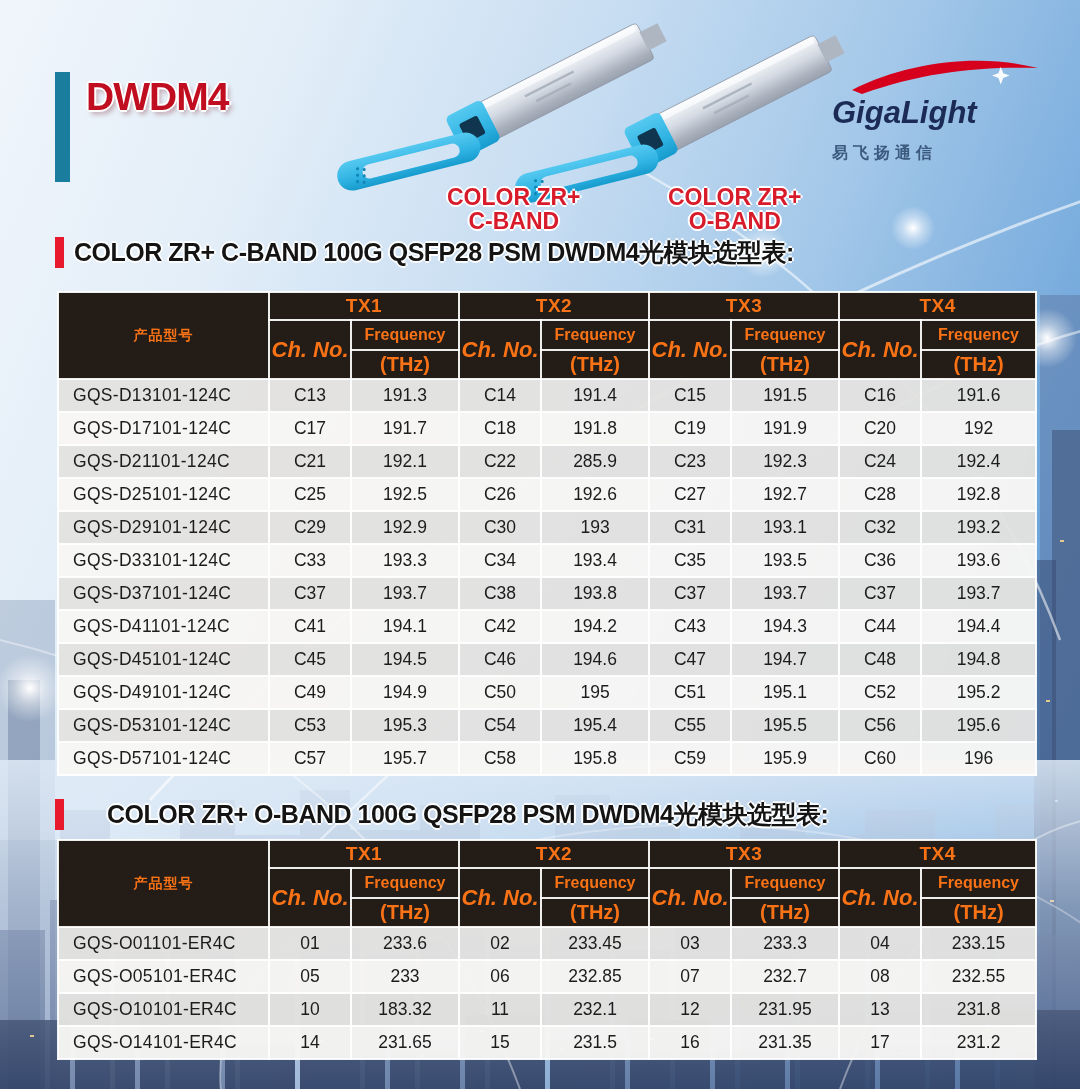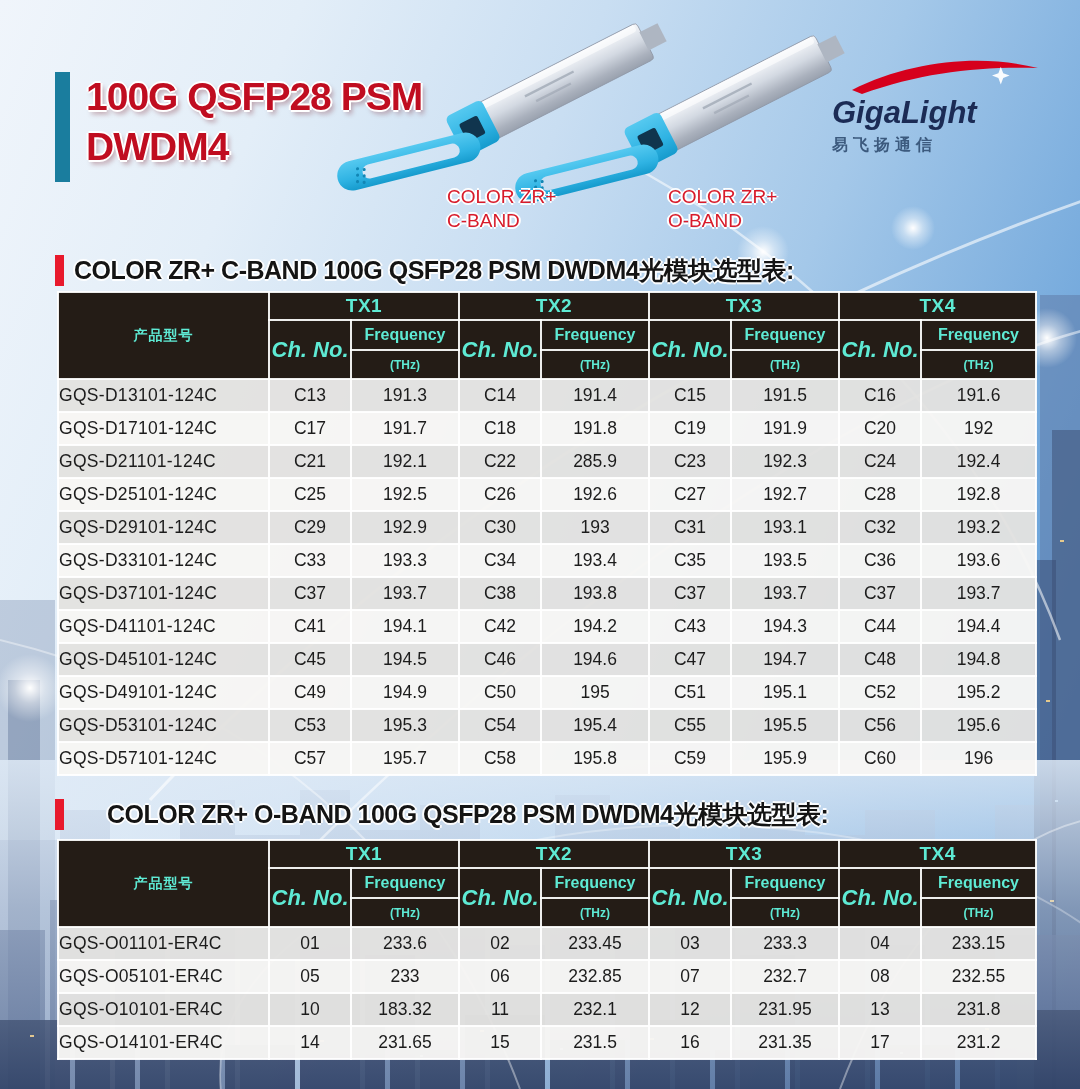--- a/index.html
+++ b/index.html
@@ -11,45 +11,45 @@
   .bglayer{position:absolute;inset:0;z-index:0;}
   .content{position:absolute;inset:0;z-index:2;}
 
   
   .title-block{position:absolute;top:72px;left:55px;display:flex;align-items:flex-start;}
   .title-bar{width:15px;height:110px;background:#1a7d9e;margin-right:16px;}
   .title-text{font-size:39px;line-height:50px;font-weight:800;letter-spacing:-1px;color:#c00d20;
     text-shadow:-2px 0 0 #fff,2px 0 0 #fff,0 -2px 0 #fff,0 2px 0 #fff,3px 4px 5px rgba(110,10,20,.35);}
   .logo{position:absolute;top:54px;right:36px;width:212px;}
   .logo .brand{font-size:31px;font-weight:700;font-style:italic;color:#1b2b55;letter-spacing:0px;line-height:30px;}
-  .logo .cn{font-size:16px;font-weight:700;color:#3c5a7e;letter-spacing:5px;margin-top:7px;}
-  .module-label{position:absolute;font-size:19px;line-height:24px;font-weight:400;color:#d81b2a;
-    text-shadow:-2px 0 0 #fff,2px 0 0 #fff,0 -2px 0 #fff,0 2px 0 #fff;}
+  .logo .cn{font-size:16px;font-weight:700;color:#3c5a7e;letter-spacing:5px;margin-top:15px;}
+  .module-label{position:absolute;font-size:23px;line-height:24px;font-weight:700;color:#d81b2a;
+    text-shadow:-2px 0 0 #fff,2px 0 0 #fff,0 -2px 0 #fff,0 2px 0 #fff;text-align:center;}
   .label-c{top:185px;left:447px;}
   .label-o{top:185px;left:668px;}
 
   
   .sec-heading{position:absolute;left:55px;display:flex;align-items:center;}
   .sec-heading .bar{width:9px;height:31px;background:#e8192c;margin-right:10px;}
   .sec-heading .txt{font-size:25px;font-weight:800;color:#141414;letter-spacing:-0.5px;
     text-shadow:-2px 0 0 rgba(255,255,255,.9),2px 0 0 rgba(255,255,255,.9),0 -2px 0 rgba(255,255,255,.9),0 2px 0 rgba(255,255,255,.9);}
-  .sec1{top:254px;} .sec2{top:798px;gap:33px;}
+  .sec1{top:236px;} .sec2{top:798px;gap:33px;}
 
   
   table.spec{position:absolute;left:57px;border-collapse:collapse;table-layout:fixed;width:980px;}
   .t1{top:291px;} .t2{top:839px;}
   table.spec th,table.spec td{border:2px solid rgba(255,255,255,.92);padding:0;}
-  table.spec th{background:#241c16;color:#5eead4;font-weight:700;}
+  table.spec th{background:#241c16;color:#f97316;font-weight:700;}
   th.tx{height:26px;font-size:19px;letter-spacing:.5px;}
   th.prod{font-size:14px;letter-spacing:1px;}
   th.ch{font-size:22px;font-style:italic;}
   th.freq{height:28px;font-size:16px;}
-  th.thz{height:27px;font-size:12px;}
+  th.thz{height:27px;font-size:20px;}
   table.spec td{height:31px;font-size:17.5px;color:#1c1c1c;text-align:center;}
-  table.spec td.model{text-align:left;letter-spacing:.3px;}
+  table.spec td.model{text-align:left;padding-left:14px;letter-spacing:.3px;}
   table.spec tr:nth-child(odd) td{background:rgba(227,226,224,.96);}
   table.spec tr:nth-child(even) td{background:rgba(247,246,244,.97);}
   col.c-model{width:211px;} col.c-ch{width:82px;} col.c-fr{width:108px;} col.c-fr-last{width:115px;}
 </style>
 </head>
 <body>
 
 <div class="page">
 
   <svg class="bglayer" width="1080" height="1089" viewBox="0 0 1080 1089" aria-hidden="true">
@@ -203,21 +203,20 @@
     <g>
       <use href="#qsfp" transform="translate(601 166) rotate(-27) scale(0.78)"></use>
     </g>
   </svg>
 
   <div class="content">
 
     <div class="title-block">
       <div class="title-bar"></div>
       <div class="title-text">
-        <div>100G QSFP28 PSM</div>
         <div>DWDM4</div>
       </div>
     </div>
 
     <div class="logo">
       <svg width="212" height="40" viewBox="0 0 212 40">
         <path d="M 20 36 C 80 6 150 0 206 14 C 150 12 90 18 30 40 Z" fill="#d6001c"></path>
         <path d="M 168 22 l 3 -8 l 3 8 l 8 3 l -8 3 l -3 8 l -3 -8 l -8 -3 z" fill="#ffffff" opacity=".95" transform="scale(.8) translate(40 2)"></path>
       </svg>
       <div class="brand">GigaLight</div>

